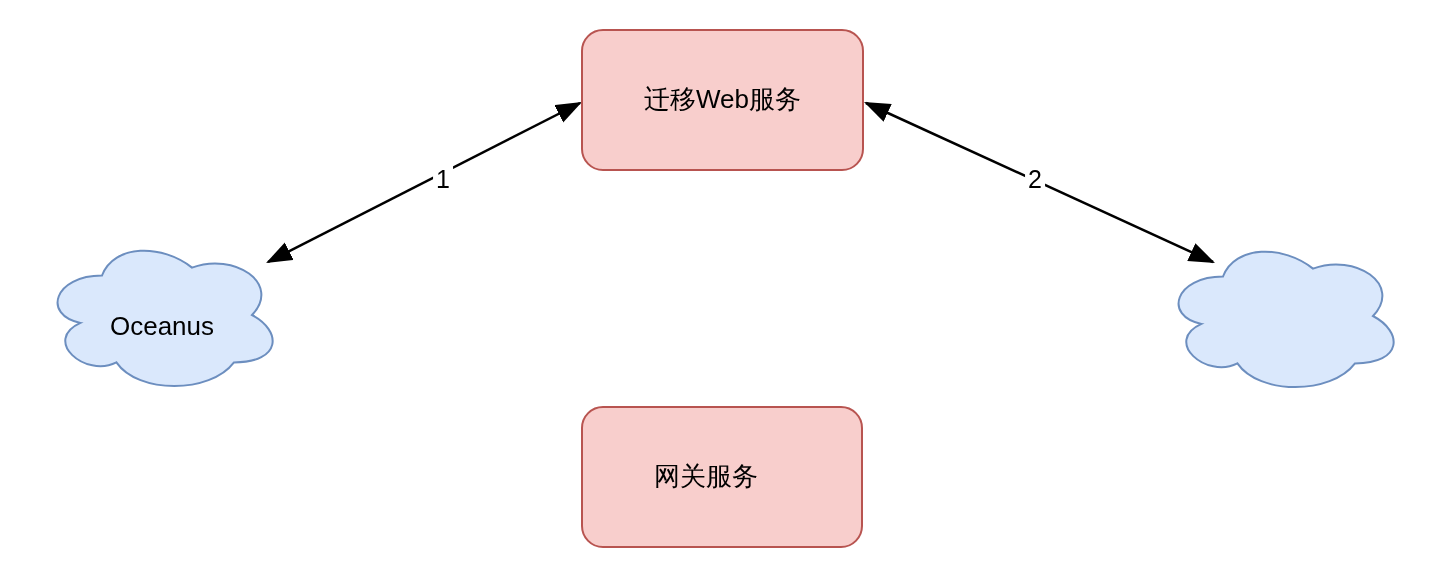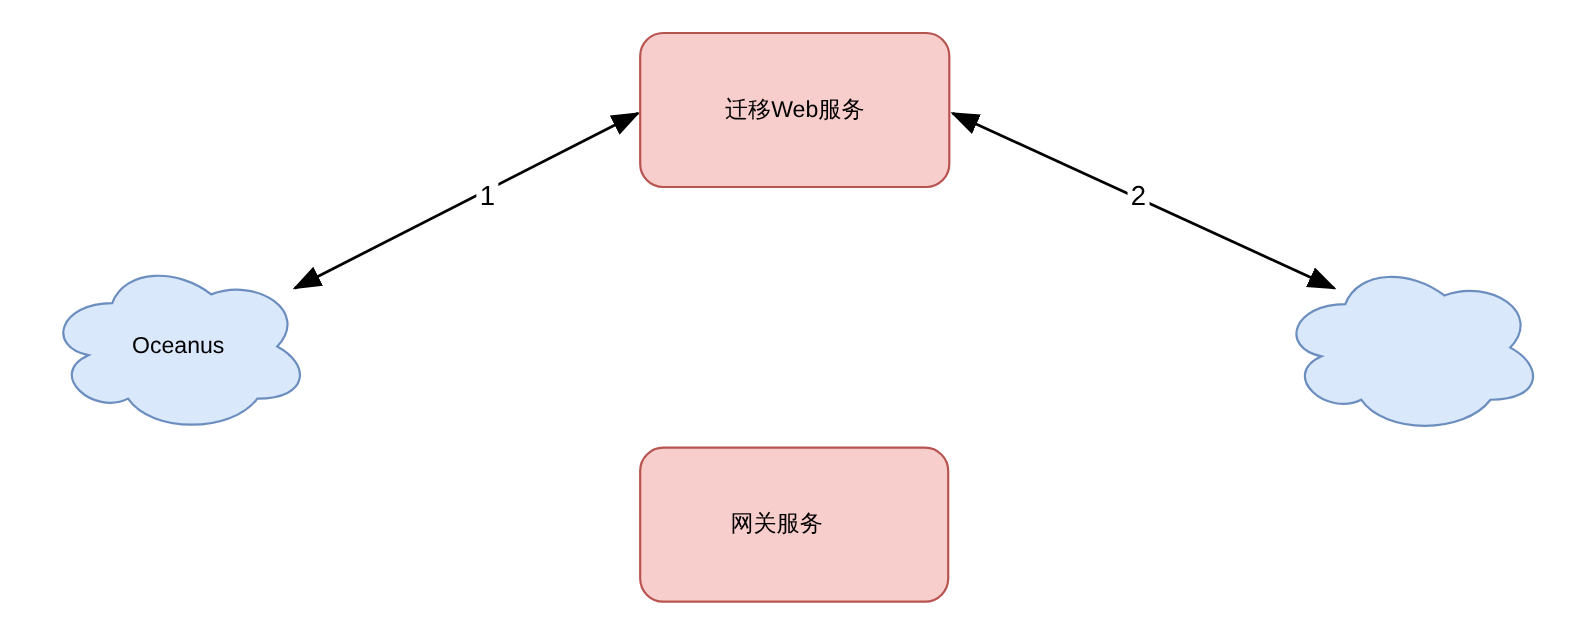--- a/index.html
+++ b/index.html
@@ -20,21 +20,21 @@
     top: 0;
     left: 0;
   }
   .node-label {
     position: absolute;
     display: flex;
     align-items: center;
     justify-content: center;
     text-align: center;
     color: #000000;
-    font-size: 21px;
+    font-size: 26px;
     line-height: 1.2;
     pointer-events: none;
     white-space: nowrap;
   }
   .edge-label {
     position: absolute;
     transform: translate(-50%, -50%);
     background: #ffffff;
     color: #000000;
     font-size: 25px;
@@ -67,21 +67,21 @@
              C96,158 168,158 192,126.4 C240,126.4 240,94.8 210,79
              C240,47.4 192,15.8 150,31.6 C120,7.9 72,7.9 60,39.5 Z" stroke-width="2" fill="#dae8fc" stroke="#6c8ebf"></path>
 
     <path transform="translate(1163,237)" d="M60,39.5 C12,39.5 0,79 38.4,86.9 C0,104.3 43.2,142.2 74.4,126.4
              C96,158 168,158 192,126.4 C240,126.4 240,94.8 210,79
              C240,47.4 192,15.8 150,31.6 C120,7.9 72,7.9 60,39.5 Z" stroke-width="2" fill="#dae8fc" stroke="#6c8ebf"></path>
   </svg>
 
   <div class="node-label" style="left:582px; top:30px; width:281px; height:140px;">迁移Web服务</div>
 
-  <div class="node-label" style="left:42px; top:236px; width:240px; height:158px;">Oceanus</div>
+  <div class="node-label" style="left:42px; top:248px; width:240px; height:158px;">Oceanus</div>
 
 
   <div class="node-label" style="left:582px; top:407px; width:248px; height:140px;">网关服务</div>
 
   <div class="edge-label" style="left:443px; top:179px;">1</div>
 
   <div class="edge-label" style="left:1035px; top:179px;">2</div>
 
 </div>
 

